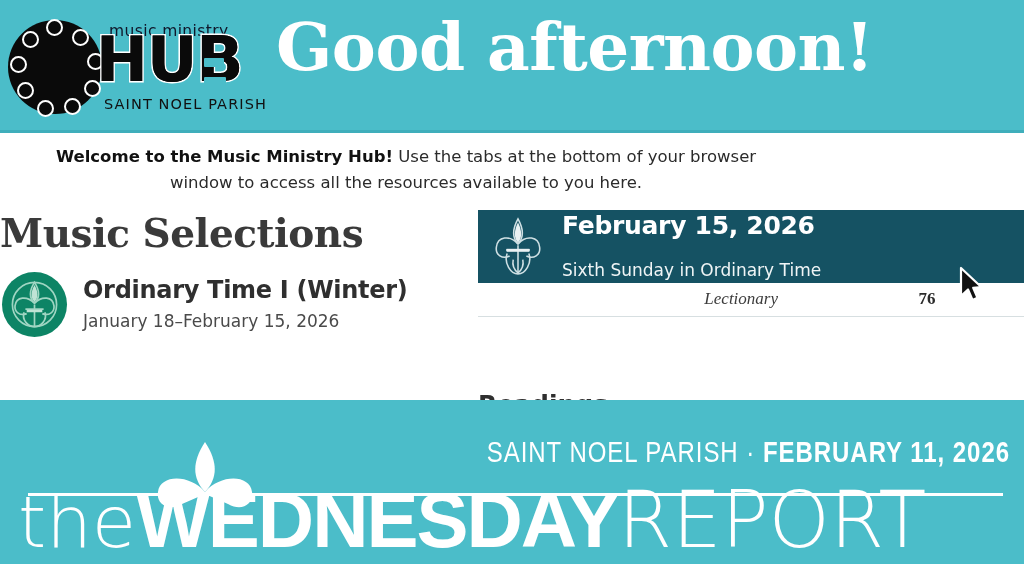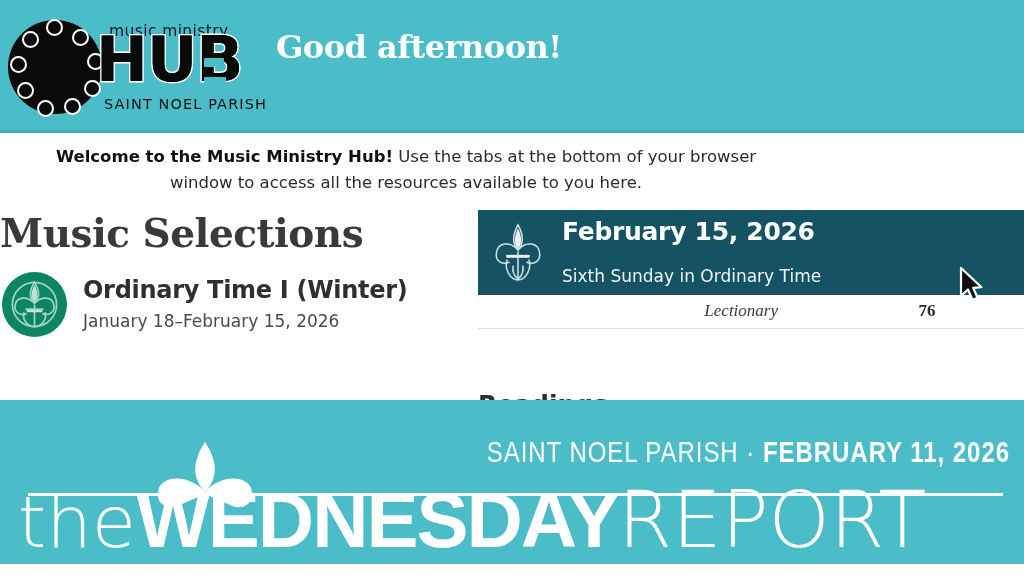--- a/index.html
+++ b/index.html
@@ -105,21 +105,21 @@
     letter-spacing: 1.1px;
     color: #111111;
     font-family: "DejaVu Sans", sans-serif;
     white-space: nowrap;
   }
   .greeting {
     position: absolute;
     left: 276px; top: 18px;
     font-family: "DejaVu Serif", serif;
     font-weight: bold;
-    font-size: 32px;
+    font-size: 66px;
     line-height: 58px;
     color: #ffffff;
     letter-spacing: -0.5px;
     white-space: nowrap;
   }
   .greet-date {
     position: absolute;
     left: 278px; top: 90px;
     font-size: 18.5px;
     color: #ffffff;
@@ -195,21 +195,21 @@
     font-size: 17px;
     line-height: 26px;
     color: #4a4a4a;
     margin-top: 3px;
     white-space: nowrap;
   }
 
   
   .event-card {
     background: #155263;
-    height: 85px;
+    height: 73px;
     display: flex;
     align-items: center;
     gap: 14px;
     padding-left: 10px;
     box-sizing: border-box;
   }
   .event-fleur {
     width: 60px; height: 66px;
     flex: 0 0 auto;
     position: relative;

